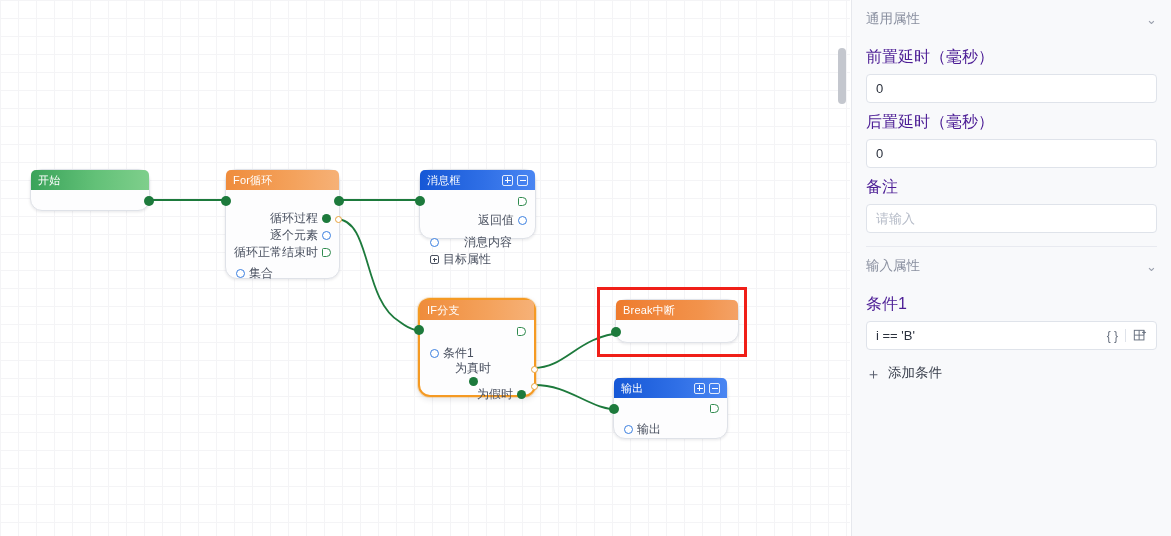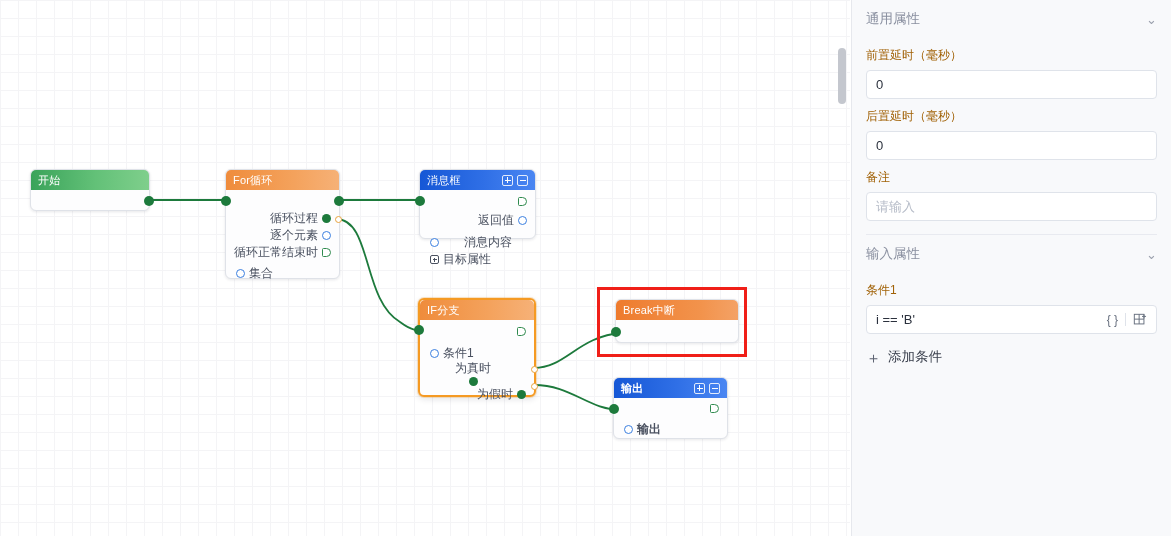--- a/index.html
+++ b/index.html
@@ -35,21 +35,21 @@
   }
 
   
   .edges { position: absolute; left: 0; top: 0; width: 850px; height: 536px; pointer-events: none; }
 
   
   .node {
     position: absolute;
     background: #fdfdfe;
     border: 1px solid #dfe2e8;
-    border-radius: 6px;
+    border-radius: 12px;
     box-shadow: 0 1px 3px rgba(16,24,40,.10);
     box-sizing: border-box;
     overflow: visible;
   }
   .node .hdr {
     height: 20px;
     border-radius: 5px 5px 0 0;
     display: flex; align-items: center;
     padding: 0 7px;
     font-size: 11px;
@@ -131,21 +131,21 @@
     overflow: hidden;
   }
   .panel-inner { padding: 0 14px; }
   .sec-head {
     display: flex; align-items: center;
     height: 38px; font-size: 13.5px; color: #8a90a0;
   }
   .sec-head .chev {
     margin-left: auto; color: #9aa0ad; font-size: 13px; line-height: 1;
   }
-  .fld-label { font-size: 12px; color: #a16207; margin: 9px 0 6px; }
+  .fld-label { font-size: 16px; color: #4c1d95; margin: 9px 0 6px; }
   .fld {
     height: 29px; background: #ffffff;
     border: 1px solid #dfe3ea; border-radius: 4px;
     display: flex; align-items: center;
     padding: 0 9px; font-size: 13px; color: #2b313d;
     box-sizing: border-box;
   }
   .fld.ph { color: #b6bcc8; }
   .fld .val { flex: 1; white-space: nowrap; overflow: hidden; }
   .fld .tools { display: flex; align-items: center; gap: 7px; color: #68707f; font-size: 12px; }
@@ -269,21 +269,21 @@
     <div class="node" style="left:615px; top:299px; width:124px; height:44px;">
       <div class="hdr hdr-orange-solid">
         <span class="title">Break中断</span>
       </div>
       <div class="body" style="height:23px;"></div>
       <div class="anchor" style="left:-5px; top:27px;"></div>
     </div>
 
     <div class="highlight-box" style="left:597px; top:287px; width:150px; height:70px;"></div>
 
-    <div class="node" style="left:613px; top:377px; width:115px; height:62px;font-weight:bold;">
+    <div class="node" style="left:613px; top:377px; width:115px; height:62px;">
       <div class="hdr hdr-blue">
         <span class="title">输出</span>
         <span class="hdr-icons">
           <span class="hicon plus"></span>
           <span class="hicon"></span>
         </span>
       </div>
       <div class="body">
         <div class="prow right" style="height:20px;">
           <span class="pt dshape"></span>

